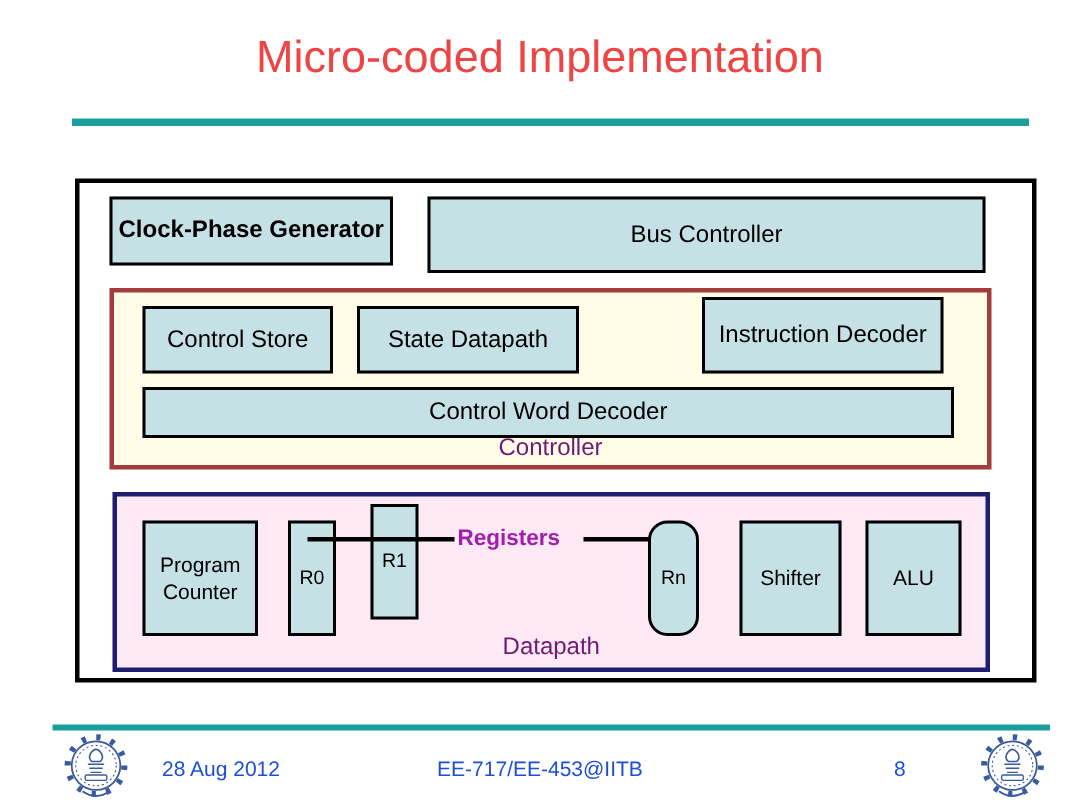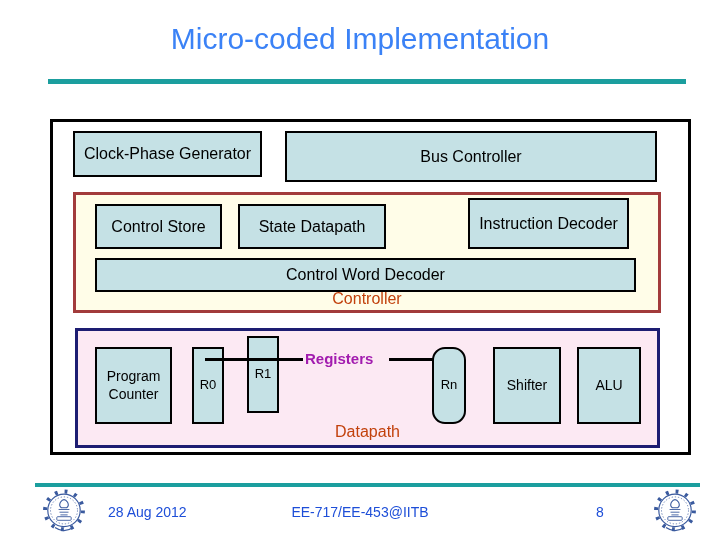--- a/index.html
+++ b/index.html
@@ -2,48 +2,48 @@
 <html><head>
 <meta charset="utf-8">
 <style>
   html,body{margin:0;padding:0;background:#fff;}
   .slide{
     position:relative;width:720px;height:540px;background:#ffffff;overflow:hidden;
     font-family:"Liberation Sans", sans-serif;color:#000;
   }
   .title{
     position:absolute;top:22px;left:0;right:0;text-align:center;
-    font-size:30px;color:#3b82f6;letter-spacing:0px;
+    font-size:30px;color:#ef4444;letter-spacing:0px;
   }
   .title-underline{
     position:absolute;left:48px;top:79px;width:638px;height:5px;background:#1B9E9E;
   }
   .outer-box{
     position:absolute;left:50px;top:119px;width:635px;height:330px;
     border:3px solid #000;background:#fff;
   }
   .block{
     position:absolute;display:flex;align-items:center;justify-content:center;
     text-align:center;background:#C5E1E5;border:2px solid #000;
     font-size:16px;line-height:1.25;
   }
-  .clock-phase{left:73px;top:131px;width:185px;height:42px;font-size:16px;}
+  .clock-phase{left:73px;top:131px;width:185px;height:42px;font-size:16px;font-weight:bold;}
   .bus-controller{left:285px;top:131px;width:368px;height:47px;}
   .controller-section{
     position:absolute;left:73px;top:192px;width:582px;height:115px;
     background:#FFFDE8;border:3px solid #A23B3B;
   }
   .controller-section .block{border-width:2px;}
   .control-store{left:19px;top:9px;width:123px;height:41px;}
   .state-sequencer{left:162px;top:9px;width:144px;height:41px;}
   .instruction-decoder{left:392px;top:3px;width:157px;height:47px;}
   .control-word-decoder{left:19px;top:63px;width:537px;height:30px;}
   .section-label{
     position:absolute;left:0;right:0;text-align:center;
-    font-size:16px;color:#c2410c;
+    font-size:16px;color:#701a75;
   }
   .controller-label{top:95px;}
   .datapath-section{
     position:absolute;left:75px;top:328px;width:579px;height:114px;
     background:#FCE9F3;border:3px solid #1D1D72;
   }
   .program-counter{left:17px;top:16px;width:73px;height:73px;font-size:14px;}
   .reg{font-size:13px;}
   .r0{left:114px;top:16px;width:28px;height:73px;}
   .r1{left:169px;top:5px;width:28px;height:73px;}

